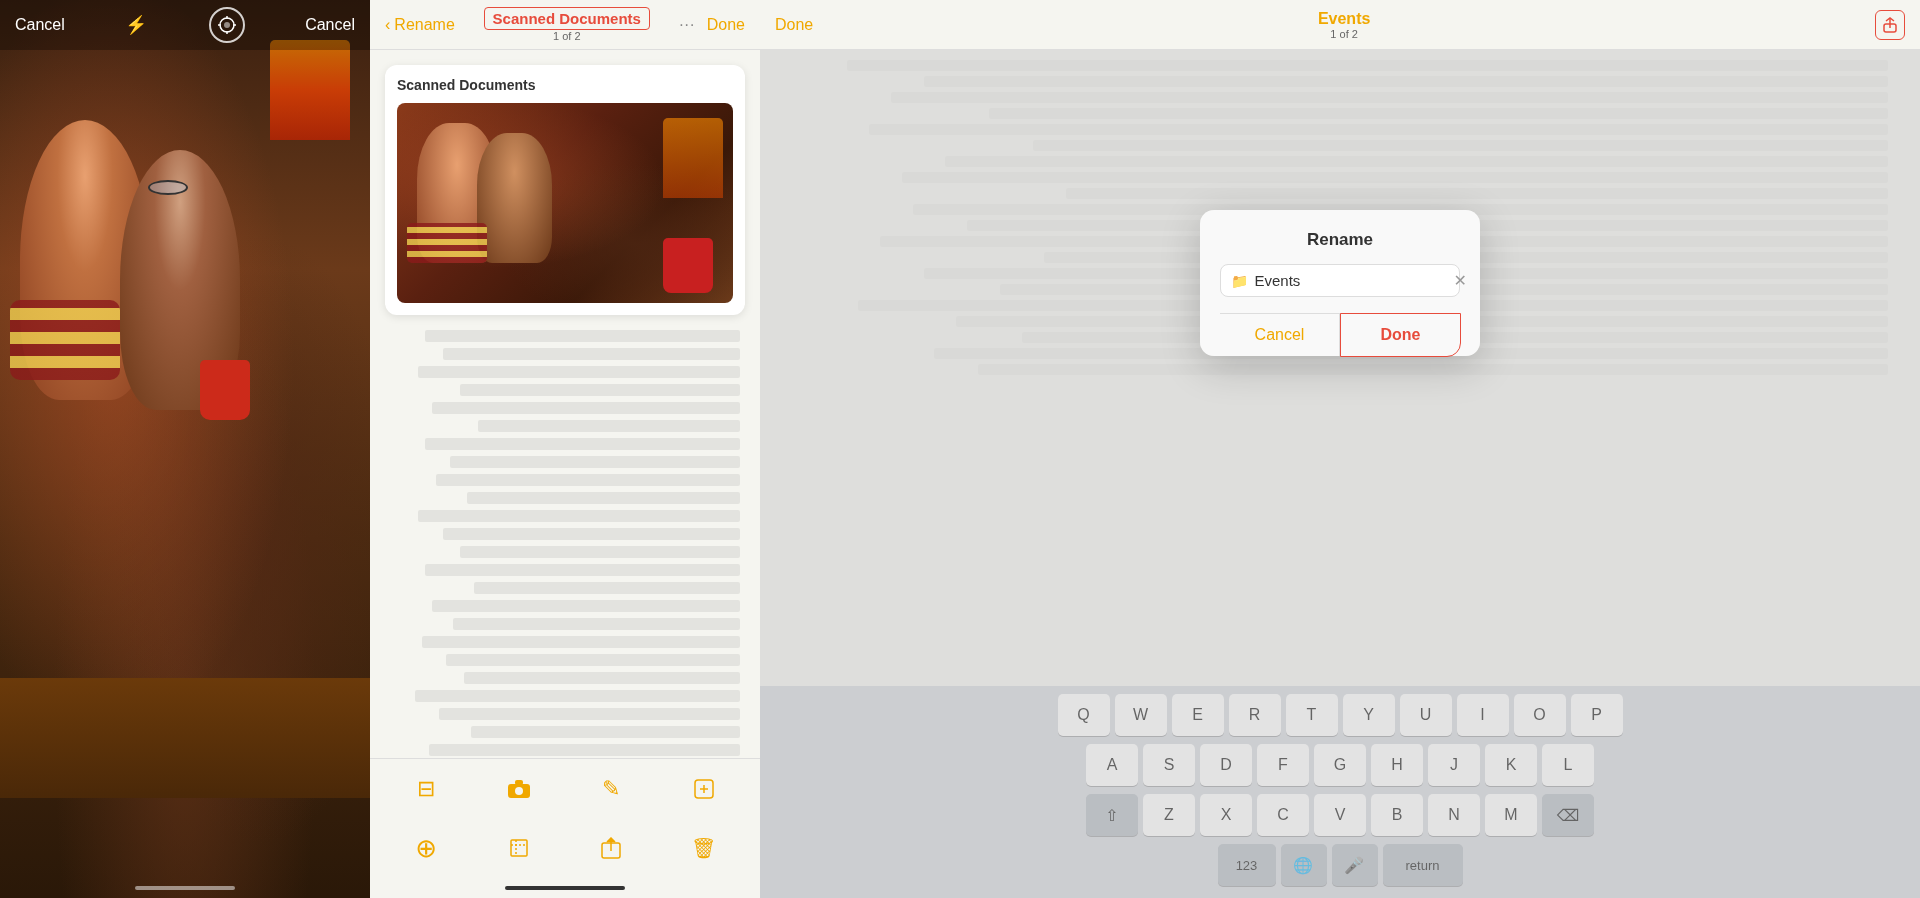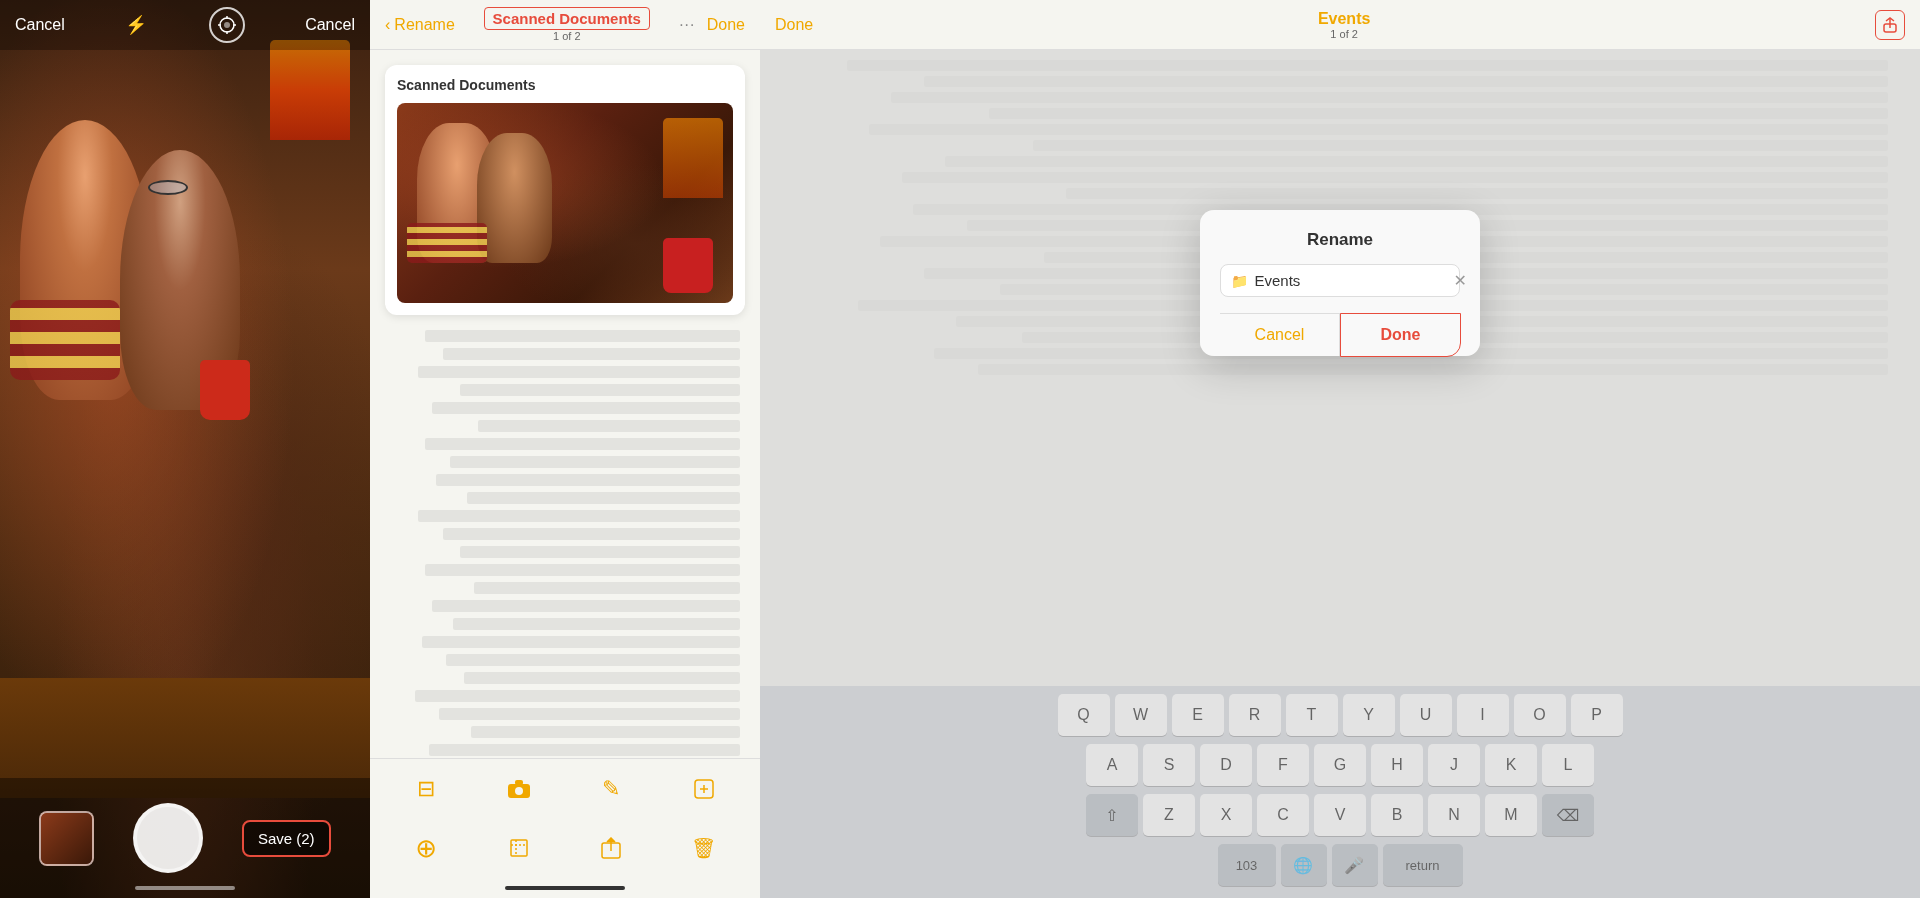--- a/index.html
+++ b/index.html
@@ -534,27 +534,20 @@
         <circle cx="10" cy="10" r="3" fill="white" opacity="0.5"></circle>
         <line x1="10" y1="1" x2="10" y2="4" stroke="white" stroke-width="1.5"></line>
         <line x1="10" y1="16" x2="10" y2="19" stroke="white" stroke-width="1.5"></line>
         <line x1="1" y1="10" x2="4" y2="10" stroke="white" stroke-width="1.5"></line>
         <line x1="16" y1="10" x2="19" y2="10" stroke="white" stroke-width="1.5"></line>
       </svg>
     </div>
     <button class="camera-header-btn">Cancel</button>
   </div>
 
-  <div class="camera-footer">
-    <div class="thumbnail">
-      <div style="width:100%;height:100%;background:linear-gradient(135deg,#8b3a1a,#3a1808);"></div>
-    </div>
-    <div class="shutter-btn"></div>
-    <button class="save-btn">Save (2)</button>
-  </div>
   <div class="home-indicator"></div>
 </div>
 
 <div class="panel-notes">
   <div class="notes-header">
     <div class="notes-back">
       <span>‹</span>
       <span>Rename</span>
     </div>
     <div style="display:flex;flex-direction:column;align-items:center;">
@@ -742,19 +735,19 @@
       <div class="kb-key">X</div>
       <div class="kb-key">C</div>
       <div class="kb-key">V</div>
       <div class="kb-key">B</div>
       <div class="kb-key">N</div>
       <div class="kb-key">M</div>
       <div class="kb-key dark wide" style="max-width:52px;">⌫</div>
     </div>
 
     <div class="kb-row">
-      <div class="kb-key dark" style="max-width:58px;font-size:13px;">103</div>
+      <div class="kb-key dark" style="max-width:58px;font-size:13px;">123</div>
       <div class="kb-key dark" style="max-width:46px;">🌐</div>
       <div class="kb-key dark" style="max-width:46px;">🎤</div>
       <div class="kb-key dark wider" style="max-width:80px;font-size:13px;">return</div>
     </div>
   </div>
 </div>
 
 </body></html>

